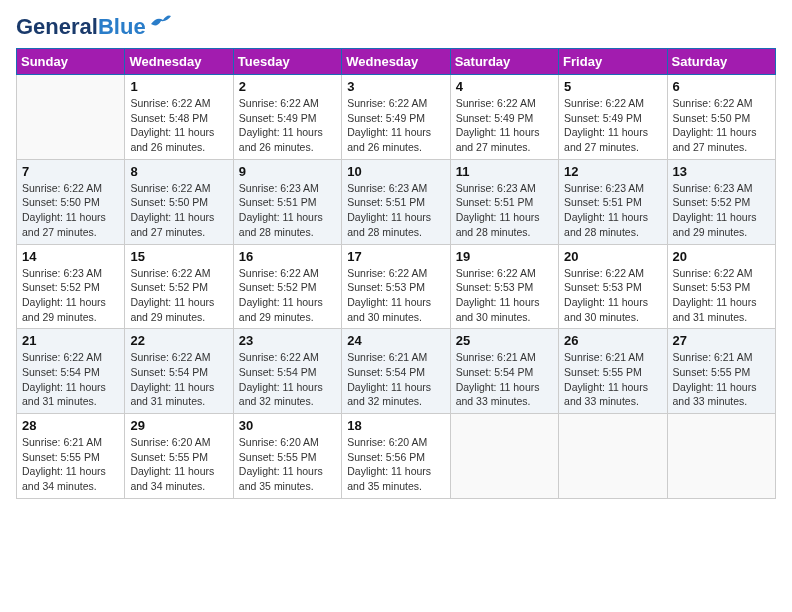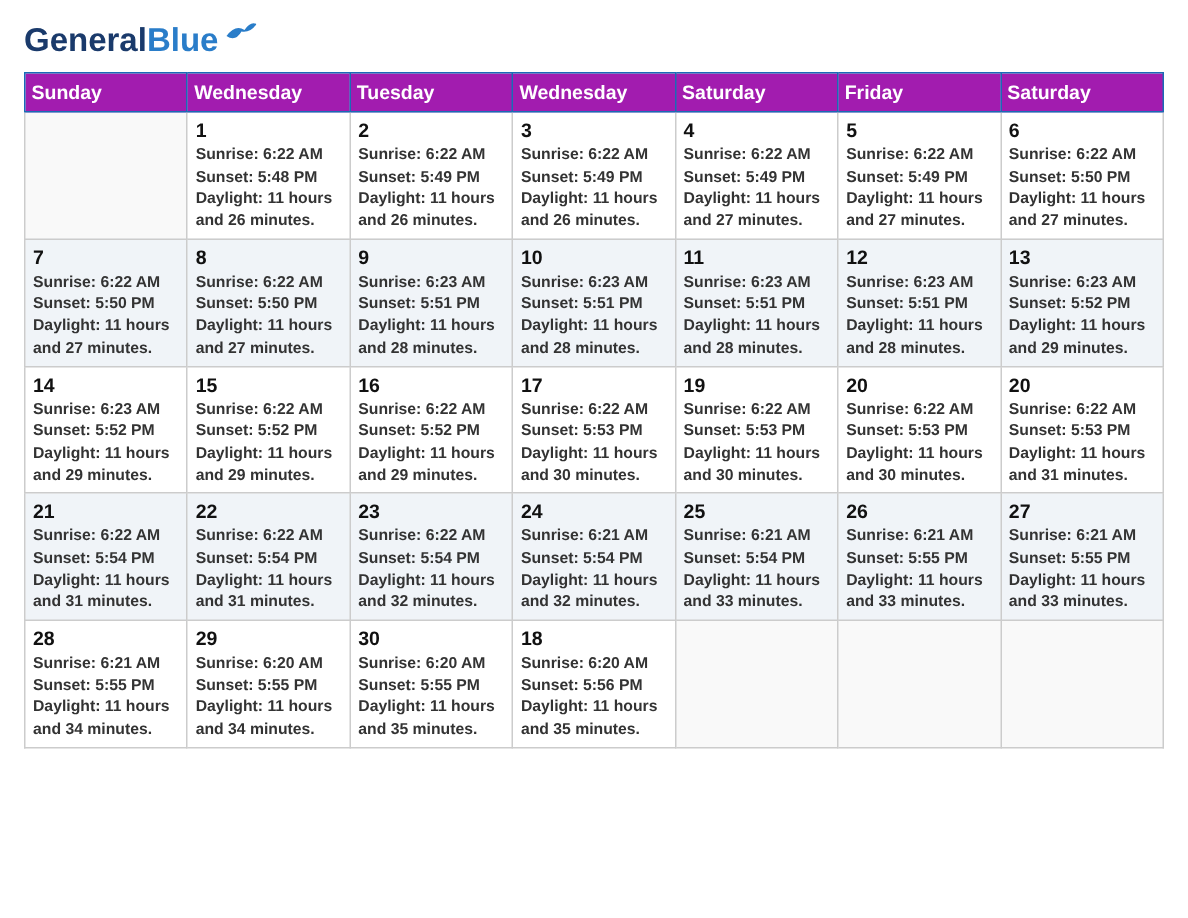--- a/index.html
+++ b/index.html
@@ -67,21 +67,20 @@
     .day-number {
       font-size: 13px;
       font-weight: bold;
       color: #111;
       margin-bottom: 2px;
     }
     .day-info {
       color: #333;
       line-height: 1.4;
       font-size: 10.5px;
-      font-weight: bold;
     }
     .row-shaded td {
       background: #f0f4f8;
     }
   </style>
 </head>
 <body>
 
 <div class="header">
   <div class="logo">

